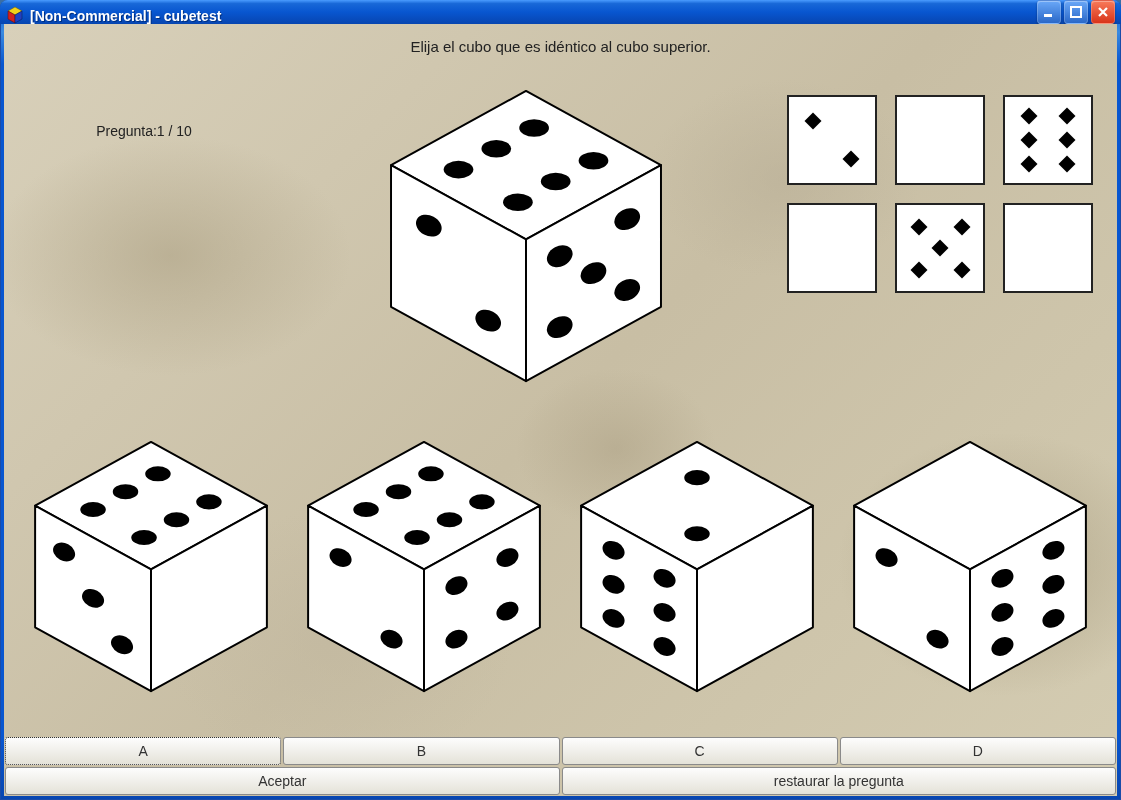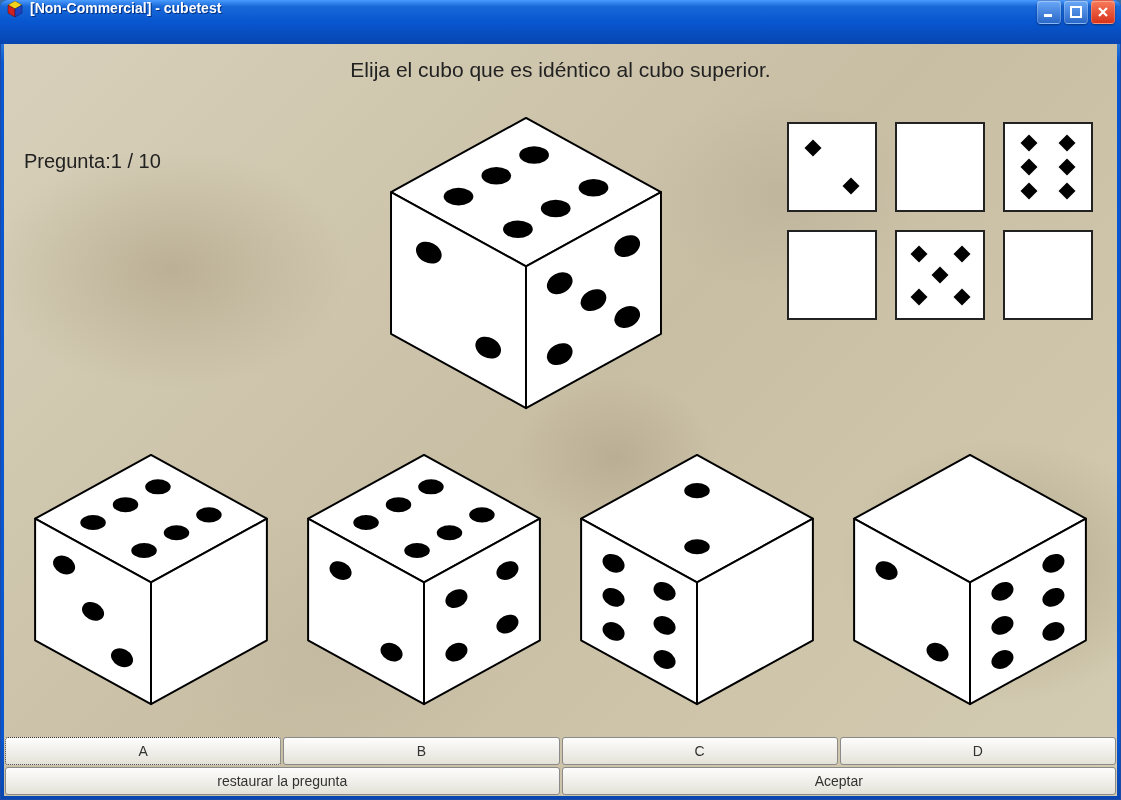--- a/index.html
+++ b/index.html
@@ -14,24 +14,24 @@
 .window {
   width: 1121px;
   height: 800px;
   background: linear-gradient(to bottom, #0058e0 0%, #3a8ae0 4%, #0856d0 8%, #0856d0 92%, #0846b0 100%);
   border-radius: 8px 8px 0 0;
   display: flex;
   flex-direction: column;
   box-shadow: inset 0 0 0 1px #1a4ba8;
 }
 .titlebar {
-  height: 44px;
+  height: 24px;
   background: linear-gradient(to bottom, #4a9cff 0%, #1868d8 15%, #0856d0 50%, #0745b0 100%);
   display: flex;
-  align-items: flex-start;
+  align-items: flex-end;
   padding: 0 6px;
   border-radius: 8px 8px 0 0;
   color: white;
   font-weight: bold;
   font-size: 14px;
   text-shadow: 1px 1px 0 #003080;
 }
 .titlebar-icon {
   width: 18px; height: 18px; margin-right: 6px;
   display: inline-block;
@@ -81,34 +81,34 @@
 .content {
   position: relative;
   flex: 1;
   display: flex;
   flex-direction: column;
 }
 .instruction {
   text-align: center;
   color: #222;
   padding: 14px 0 10px 0;
-  font-size: 21px;
+  font-size: 15px;
 }
 .upper {
   display: flex;
   align-items: flex-start;
   height: 340px;
   padding: 0 20px;
 }
 .stats {
   width: 240px;
   padding-top: 40px;
   color: #222;
-  font-size: 20px;
-  text-align: left;
+  font-size: 14px;
+  text-align: center;
 }
 .stats .row { margin: 18px 0; }
 .stats .gap { height: 80px; }
 .main-cube-area {
   flex: 1;
   display: flex;
   justify-content: center;
   align-items: center;
   height: 100%;
 }
@@ -333,18 +333,18 @@
           </div>
         </div>
 
       <div class="button-row" id="ans-btns">
           <button class="ans-btn selected">A</button>
           <button class="ans-btn">B</button>
           <button class="ans-btn">C</button>
           <button class="ans-btn">D</button>
         </div>
       <div class="bottom-row">
+        <button class="bottom-btn">Aceptar</button>
         <button class="bottom-btn">restaurar la pregunta</button>
-        <button class="bottom-btn">Aceptar</button>
       </div>
     </div>
   </div>
 </div>
 
 </body></html>

